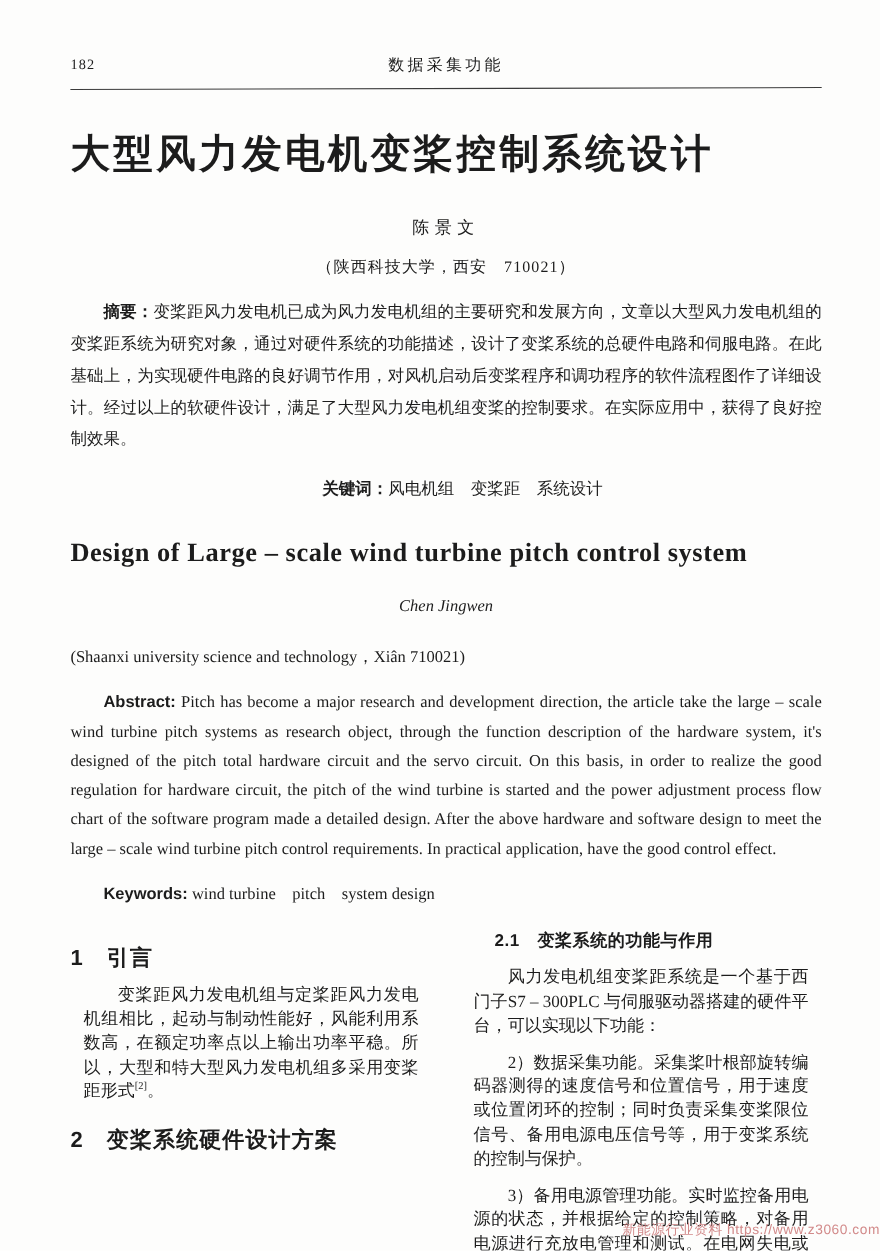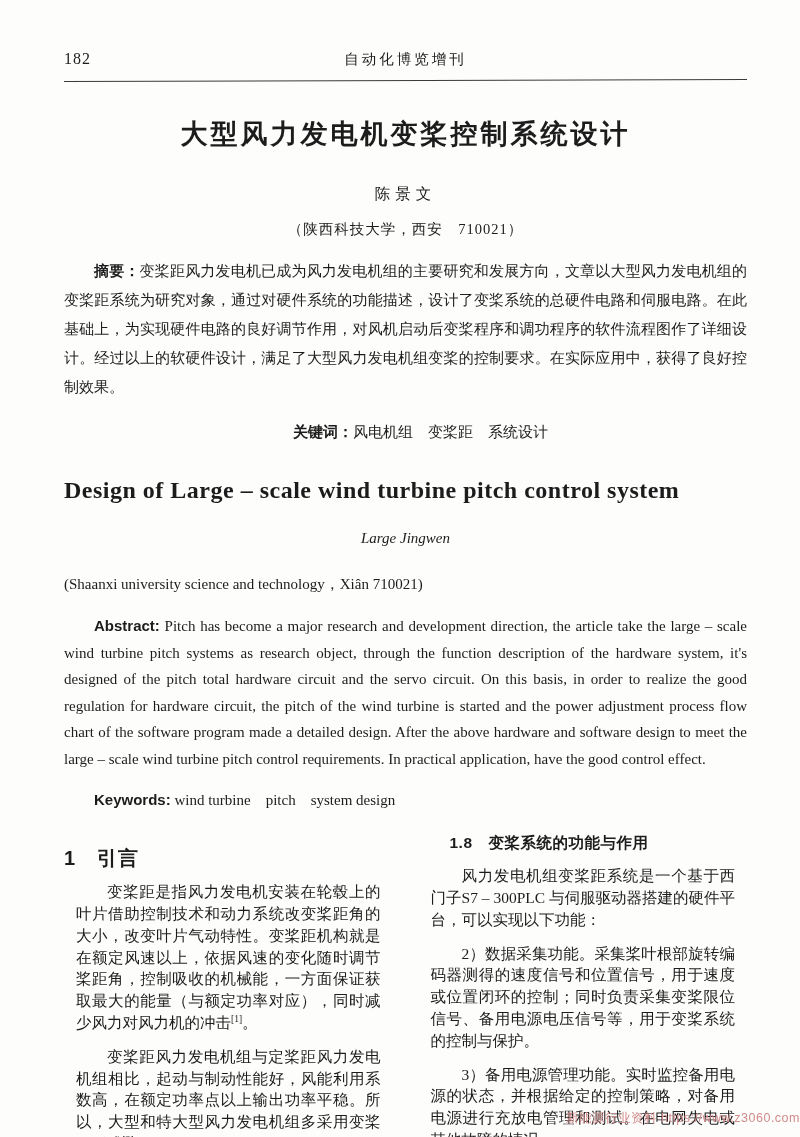--- a/index.html
+++ b/index.html
@@ -11,35 +11,35 @@
     margin: 0 auto;
     background: #fdfdfc;
     color: #1c1c1c;
     font-family: "Liberation Serif", "DejaVu Serif", serif;
     overflow: hidden;
   }
   .content { padding: 0 53px 0 64px; }
 
   
   .page-header { position: relative; padding-top: 50px; height: 72px; }
-  .page-number { font-size: 16px; letter-spacing: 1px; }
+  .page-number { font-size: 13px; letter-spacing: 1px; }
   .journal-title {
     position: absolute; left: 0; right: 0; top: 50px;
     text-align: center; font-size: 14.5px; letter-spacing: 3px;
   }
   .header-rule {
     border: none; border-top: 1.6px solid #3a3a3a;
     margin: 12px 0 0 0; transform: rotate(-0.15deg);
   }
 
   
   .title-zh {
-    margin: 44px 0 0 0; text-align: center;
+    margin: 44px 0 0 0; 
     font-family: Liberation Mono, monospace;
-    font-size: 27px; font-weight: 700; letter-spacing: 3px;
+    font-size: 36px; font-weight: 700; letter-spacing: 3px;
   }
   .author-zh { margin-top: 32px; text-align: center; font-size: 15.5px; letter-spacing: 5px; }
   .affiliation-zh { margin-top: 15px; text-align: center; font-size: 14.5px; letter-spacing: 1px; }
 
   
   .abstract-zh {
     margin-top: 17px; font-size: 15px; line-height: 29px;
     text-align: justify; text-indent: 2em;
   }
   .label-strong {
@@ -82,55 +82,54 @@
   }
 </style>
 </head>
 <body>
 
 <div class="page">
   <div class="content">
 
     <div class="page-header">
       <span class="page-number">182</span>
-      <span class="journal-title">自动化博览增刊</span>
+      <span class="journal-title">数据采集功能</span>
       <hr class="header-rule">
     </div>
 
     <h1 class="title-zh">大型风力发电机变桨控制系统设计</h1>
 
     <div class="author-zh">陈景文</div>
 
     <div class="affiliation-zh">（陕西科技大学，西安　710021）</div>
 
     <p class="abstract-zh"><span class="label-strong">摘要：</span><span>变桨距风力发电机已成为风力发电机组的主要研究和发展方向，文章以大型风力发电机组的变桨距系统为研究对象，通过对硬件系统的功能描述，设计了变桨系统的总硬件电路和伺服电路。在此基础上，为实现硬件电路的良好调节作用，对风机启动后变桨程序和调功程序的软件流程图作了详细设计。经过以上的软硬件设计，满足了大型风力发电机组变桨的控制要求。在实际应用中，获得了良好控制效果。</span></p>
 
     <p class="keywords-zh"><span class="label-strong">关键词：</span><span>风电机组　变桨距　系统设计</span></p>
 
     <h2 class="title-en">Design of Large – scale wind turbine pitch control system</h2>
 
-    <div class="author-en">Large Jingwen</div>
+    <div class="author-en">Chen Jingwen</div>
 
     <div class="affiliation-en">(Shaanxi university science and technology，Xiân 710021)</div>
 
     <p class="abstract-en"><span class="label-strong">Abstract:</span> <span>Pitch has become a major research and development direction, the article take the large – scale wind turbine pitch systems as research object, through the function description of the hardware system, it's designed of the pitch total hardware circuit and the servo circuit. On this basis, in order to realize the good regulation for hardware circuit, the pitch of the wind turbine is started and the power adjustment process flow chart of the software program made a detailed design. After the above hardware and software design to meet the large – scale wind turbine pitch control requirements. In practical application, have the good control effect.</span></p>
 
     <p class="keywords-en"><span class="label-strong">Keywords:</span> <span>wind turbine　pitch　system design</span></p>
 
     <div class="columns">
 
       <div class="col">
         <div class="sec-heading h-level1">1　引言</div>
-        <p><span>变桨距是指风力发电机安装在轮毂上的叶片借助控制技术和动力系统改变桨距角的大小，改变叶片气动特性。变桨距机构就是在额定风速以上，依据风速的变化随时调节桨距角，控制吸收的机械能，一方面保证获取最大的能量（与额定功率对应），同时减少风力对风力机的冲击</span><sup class="cite">[1]</sup><span>。</span></p>
         <p><span>变桨距风力发电机组与定桨距风力发电机组相比，起动与制动性能好，风能利用系数高，在额定功率点以上输出功率平稳。所以，大型和特大型风力发电机组多采用变桨距形式</span><sup class="cite">[2]</sup><span>。</span></p>
         <div class="sec-heading h-level1 last">2　变桨系统硬件设计方案</div>
       </div>
 
       <div class="col">
-        <div class="sec-heading h-level2">1.8　变桨系统的功能与作用</div>
+        <div class="sec-heading h-level2">2.1　变桨系统的功能与作用</div>
         <p>风力发电机组变桨距系统是一个基于西门子S7 – 300PLC 与伺服驱动器搭建的硬件平台，可以实现以下功能：</p>
         <p>2）数据采集功能。采集桨叶根部旋转编码器测得的速度信号和位置信号，用于速度或位置闭环的控制；同时负责采集变桨限位信号、备用电源电压信号等，用于变桨系统的控制与保护。</p>
         <p>3）备用电源管理功能。实时监控备用电源的状态，并根据给定的控制策略，对备用电源进行充放电管理和测试。在电网失电或其他故障的情况</p>
       </div>
 
     </div>
   </div>
 
   <div class="watermark" style="color: rgb(210, 138, 138);">新能源行业资料 https://www.z3060.com</div>
 </div>

